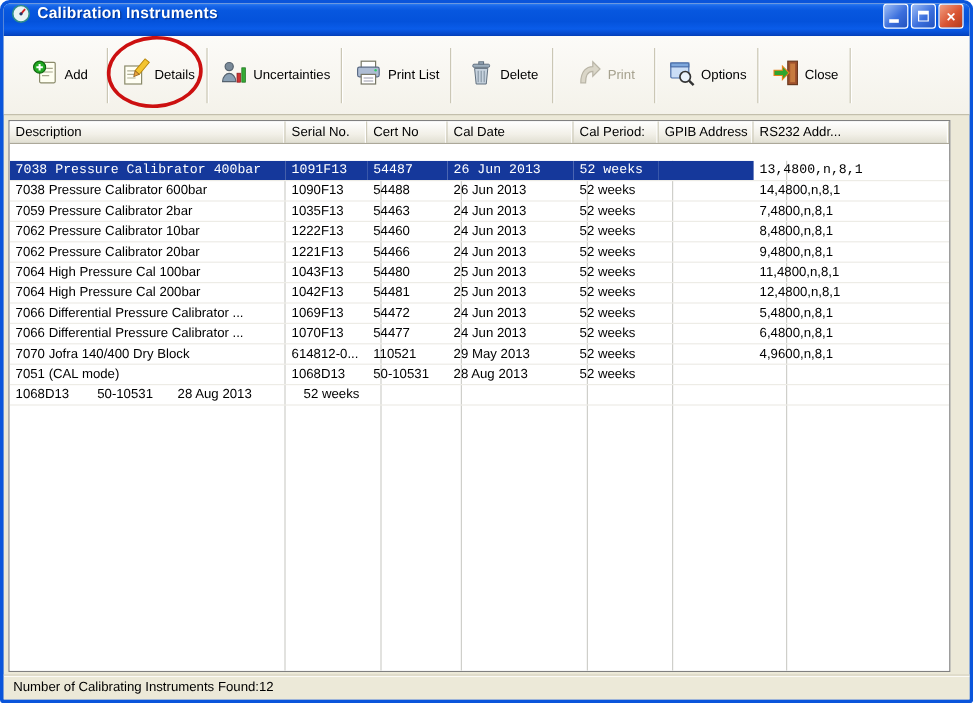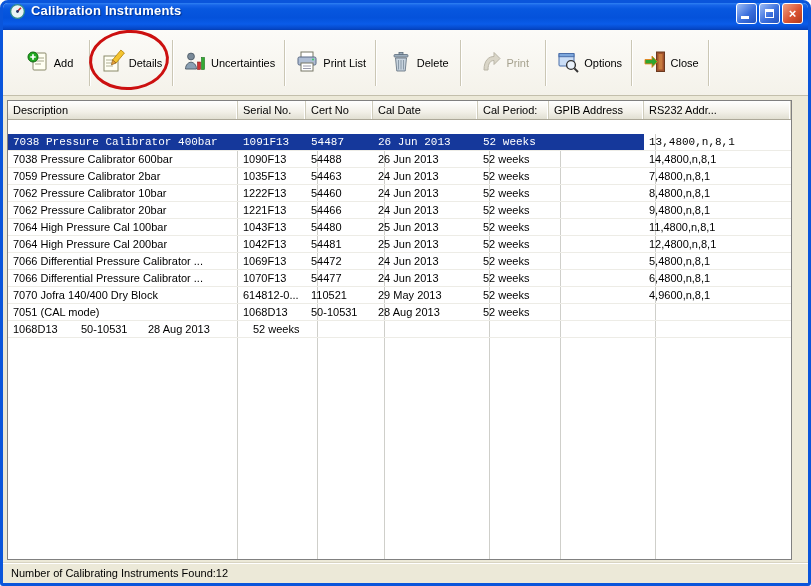--- a/index.html
+++ b/index.html
@@ -83,21 +83,21 @@
     display:flex; height:19px; flex-shrink:0;
     background:linear-gradient(180deg,#FFFFFF,#F2F0E8 60%,#E1DFD2);
     border-bottom:1px solid #ACA899;
   }
   .hcell {
     font-size:11px; line-height:18px; padding-left:5px; color:#000;
     border-right:1px solid #CFCCBC; box-shadow:inset -1px 0 0 #FFFFFF;
     white-space:nowrap; overflow:hidden; cursor:default;
   }
   .c0{width:230px}.c1{width:68px}.c2{width:67px}.c3{width:105px}
-  .c4{width:71px}.c5{width:95px}.c6{flex:1}
+  .c4{width:71px}.c5{width:79px}.c6{flex:1}
   .tbody {
     flex:1; overflow:hidden; background-color:#fff;
     background-image:
       linear-gradient(#CFCFCA,#CFCFCA),linear-gradient(#CFCFCA,#CFCFCA),
       linear-gradient(#CFCFCA,#CFCFCA),linear-gradient(#CFCFCA,#CFCFCA),
       linear-gradient(#CFCFCA,#CFCFCA),linear-gradient(#CFCFCA,#CFCFCA);
     background-repeat:no-repeat;
     background-size:1px 100%,1px 100%,1px 100%,1px 100%,1px 100%,1px 100%;
     background-position:229px 0,309px 0,376px 0,481px 0,552px 0,647px 0;
   }

